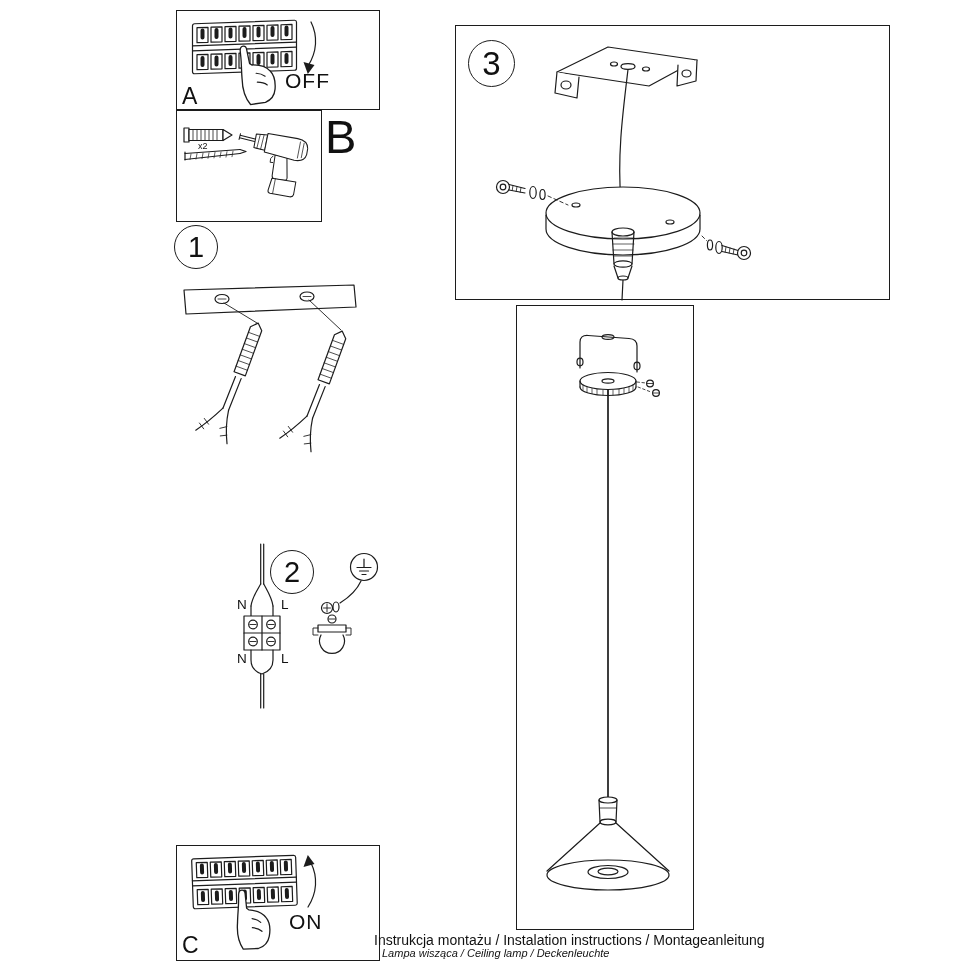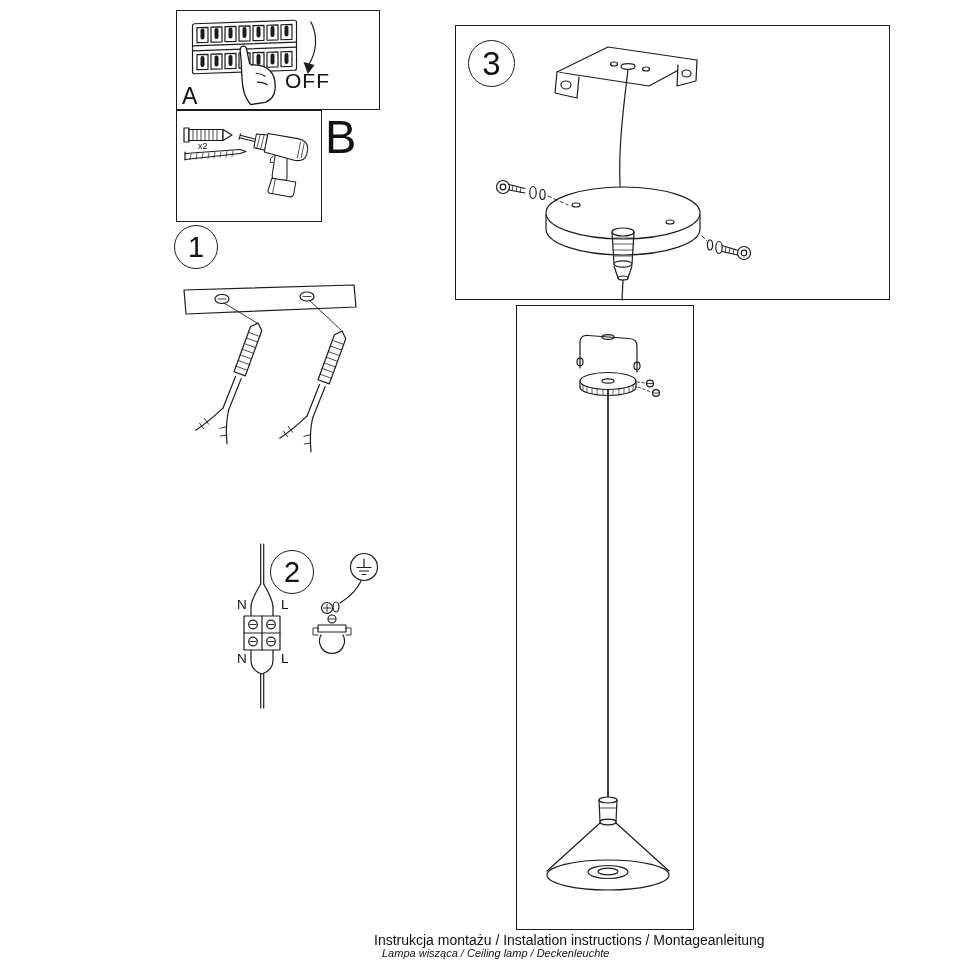--- a/index.html
+++ b/index.html
@@ -240,17 +240,39 @@
         <g>
           <path d="M83,517 L30,565 M99,517 L152,565"></path>
           <ellipse cx="91" cy="569" rx="61" ry="15" fill="#fff"></ellipse>
           <ellipse cx="91" cy="566" rx="20" ry="6.5"></ellipse>
           <ellipse cx="91" cy="565.5" rx="10" ry="3.4"></ellipse>
         </g>
       </g>
     </svg>
   </div>
 
+  <div class="box" style="left:176px; top:845px; width:204px; height:116px;">
+    <svg style="position:absolute; left:12px; top:6px; transform:rotate(-2deg);" width="112" height="62" viewBox="0 0 112 62">
+      <g class="lineart">
+        <rect x="3.5" y="5" width="104" height="50" rx="2" fill="#fff"></rect>
+        <path d="M3.5,27 H107.5 M3.5,32 H107.5"></path>
+        <path d="M8,9 h11 v15 h-11 z M22,9 h11 v15 h-11 z M36,9 h11 v15 h-11 z M50,9 h11 v15 h-11 z M64,9 h11 v15 h-11 z M78,9 h11 v15 h-11 z M92,9 h11 v15 h-11 z" fill="#fff"></path>
+        <path d="M13.5,12 V19 M27.5,12 V19 M41.5,12 V19 M55.5,12 V19 M69.5,12 V19 M83.5,12 V19 M97.5,12 V19" stroke-width="4"></path>
+        <path d="M8,36 h11 v15 h-11 z M22,36 h11 v15 h-11 z M36,36 h11 v15 h-11 z M50,36 h11 v15 h-11 z M64,36 h11 v15 h-11 z M78,36 h11 v15 h-11 z M92,36 h11 v15 h-11 z" fill="#fff"></path>
+        <path d="M13.5,39.5 V46.5 M27.5,39.5 V46.5 M41.5,39.5 V46.5 M55.5,39.5 V46.5 M69.5,39.5 V46.5 M83.5,39.5 V46.5 M97.5,39.5 V46.5" stroke-width="4"></path>
+      </g>
+    </svg>
+    <svg style="position:absolute; left:46px; top:40px; transform:rotate(-8deg);" width="52" height="64" viewBox="0 0 52 64">
+      <path d="M16,62 C12,54 12,44 14,35 C15,28 17,21 18,14 L19,7 Q20,3 23,3.5 Q26,4 25.5,8 L25,22 L27,24 C34,25.5 40,28.5 43,34 C46,39 45.5,47 43.5,53 C41.5,59 37,62.5 31,63.5 Z" fill="#fff" stroke="#1c1c1c" stroke-width="1.3"></path>
+      <path d="M29,33 q5,1.5 8,5 M28,42 q6,1.5 9,5" class="lineart" stroke-width="1"></path>
+    </svg>
+    <svg style="position:absolute; left:116px; top:6px;" width="26" height="58" viewBox="0 0 26 58">
+      <path d="M15,55 C24,41 25,25 18,11" class="lineart" stroke-width="1.4"></path>
+      <polygon points="10.5,15 14.8,3 21.5,12" fill="#1c1c1c"></polygon>
+    </svg>
+    <span class="txt" style="left:112px; top:64px; font-size:21px; letter-spacing:1px;">ON</span>
+    <span class="txt" style="left:5px; top:86px; font-size:23px;">C</span>
+  </div>
 
   <div class="txt" style="left:374px; top:932px; font-size:14px;">Instrukcja montażu / Instalation instructions / Montageanleitung</div>
   <div class="txt" style="left:382px; top:947px; font-size:11px;font-style:italic;">Lampa wisząca / Ceiling lamp / Deckenleuchte</div>
 
 </div>
 
 </body></html>

